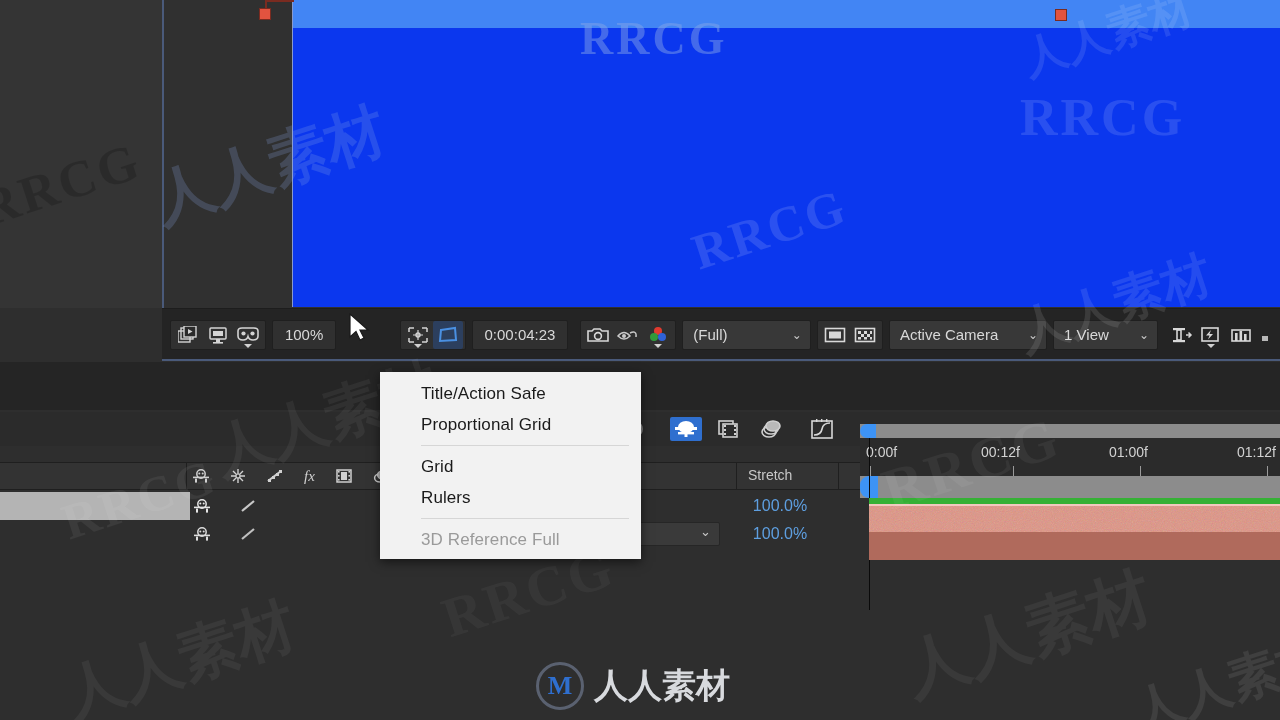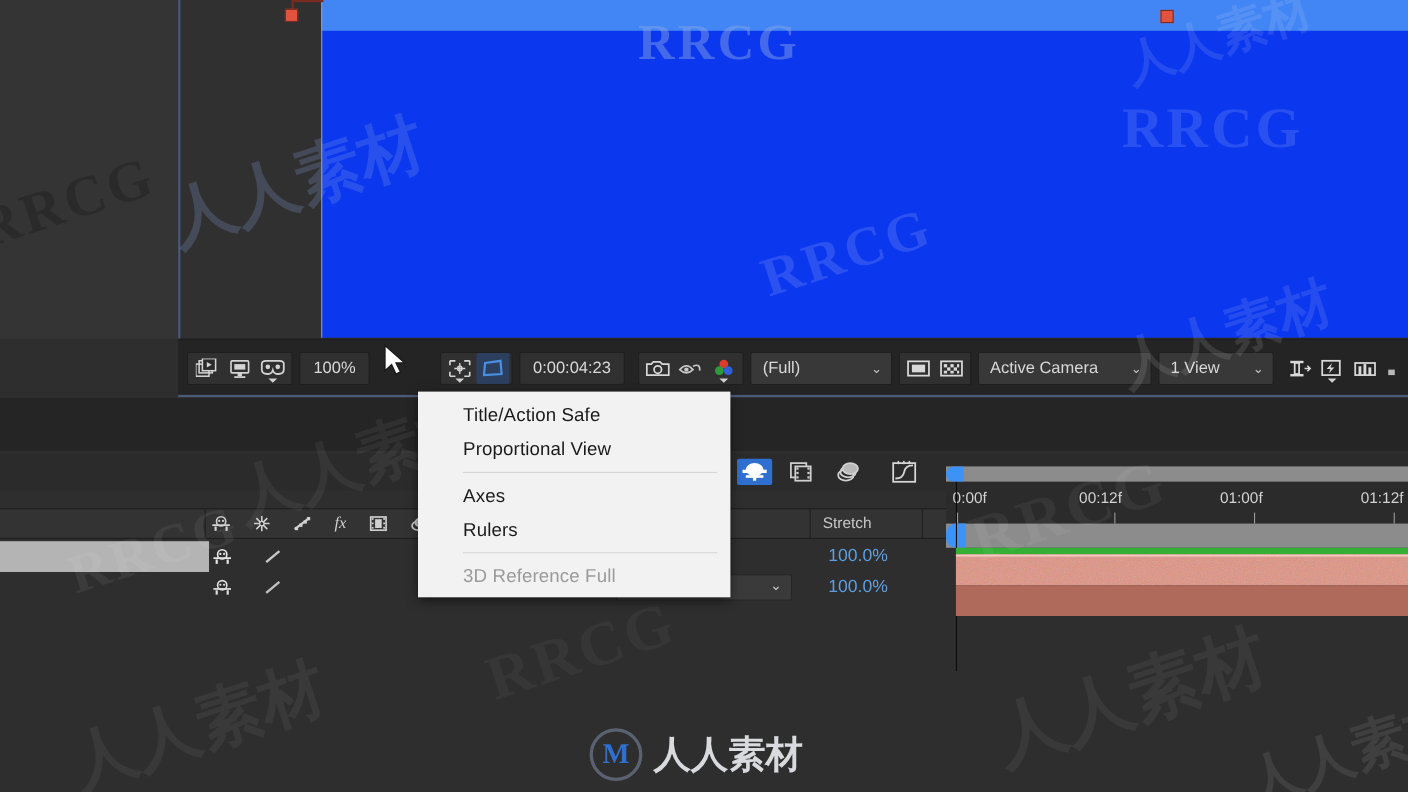--- a/index.html
+++ b/index.html
@@ -33,21 +33,21 @@
      display:flex; align-items:center; white-space:nowrap; }
   .tb-sel{ display:flex; align-items:center; justify-content:space-between; height:30px;
      background:#383838; border:1px solid #1f1f1f; border-radius:2px; color:#d8d8d8;
      font-size:15px; padding:0 8px 0 10px; margin-right:6px; }
   .tb-sel .cv{ margin-left:14px; color:#c8c8c8; font-size:12px; }
   .caret-dn{ position:absolute; bottom:1px; left:50%; transform:translateX(-50%);
      width:0;height:0;border-left:4px solid transparent;border-right:4px solid transparent;
      border-top:4px solid #d0d0d0; }
 
   
-  .menu{ position:absolute; left:380px; top:356px; width:284px; background:#f2f2f2;
+  .menu{ position:absolute; left:380px; top:372px; width:261px; background:#f2f2f2;
      box-shadow:0 3px 10px rgba(0,0,0,.55); z-index:40; padding:6px 0 4px 0; }
   .menu-item{ height:31px; display:flex; align-items:center; padding-left:41px;
      font-size:17px; color:#1a1a1a; letter-spacing:.1px; }
   .menu-item.disabled{ color:#9a9a9a; }
   .menu-sep{ height:1px; background:#d6d6d6; margin:5px 12px 5px 41px; }
 
   
   .tl-panel{ position:absolute; left:0; top:362px; width:1280px; height:358px; background:#2e2e2e; }
   .tl-tabbar{ position:absolute; left:0; top:0; width:1280px; height:48px; background:#252525; }
   .tl-toolrow{ position:absolute; left:0; top:48px; width:1280px; height:32px; background:#2b2b2b; }
@@ -484,23 +484,23 @@
             </filter>
           </defs>
         <rect width="411" height="28" filter="url(#nz)"></rect>
       </svg>
     </div>
     <div class="bar-bot"></div>
   </div>
 
   <div class="menu">
     <div class="menu-item">Title/Action Safe</div>
-    <div class="menu-item">Proportional View</div>
+    <div class="menu-item">Proportional Grid</div>
     <div class="menu-sep"></div>
-    <div class="menu-item">Axes</div>
+    <div class="menu-item">Grid</div>
     <div class="menu-item">Rulers</div>
     <div class="menu-sep"></div>
     <div class="menu-item disabled">3D Reference Full</div>
   </div>
 
   <svg class="cursor" width="26" height="34" viewBox="0 0 26 34">
     <polygon points="1,1 1,24 7,18.5 11,27 15,25 11,17 19,17" fill="#ffffff" stroke="#1a1a1a" stroke-width="1.2"></polygon>
   </svg>
 
   <div class="wm wm-rrcg" style="left:580px; top:12px; font-size:46px; color:#8aa8e8; opacity:.45;">RRCG</div>

